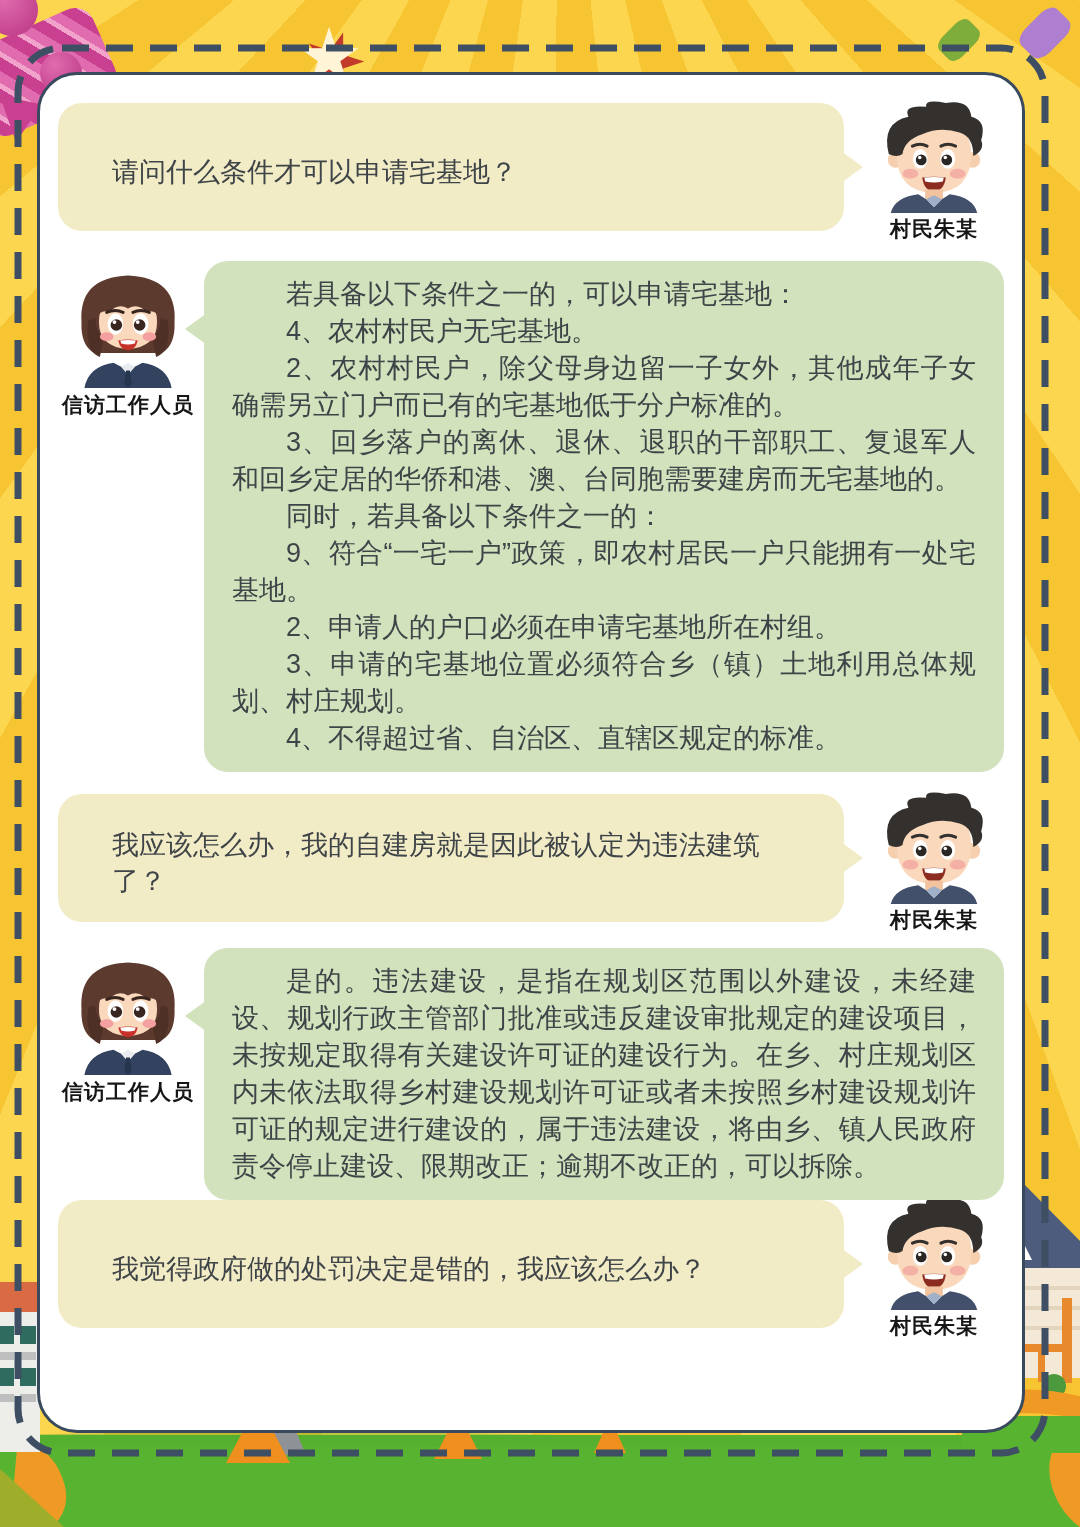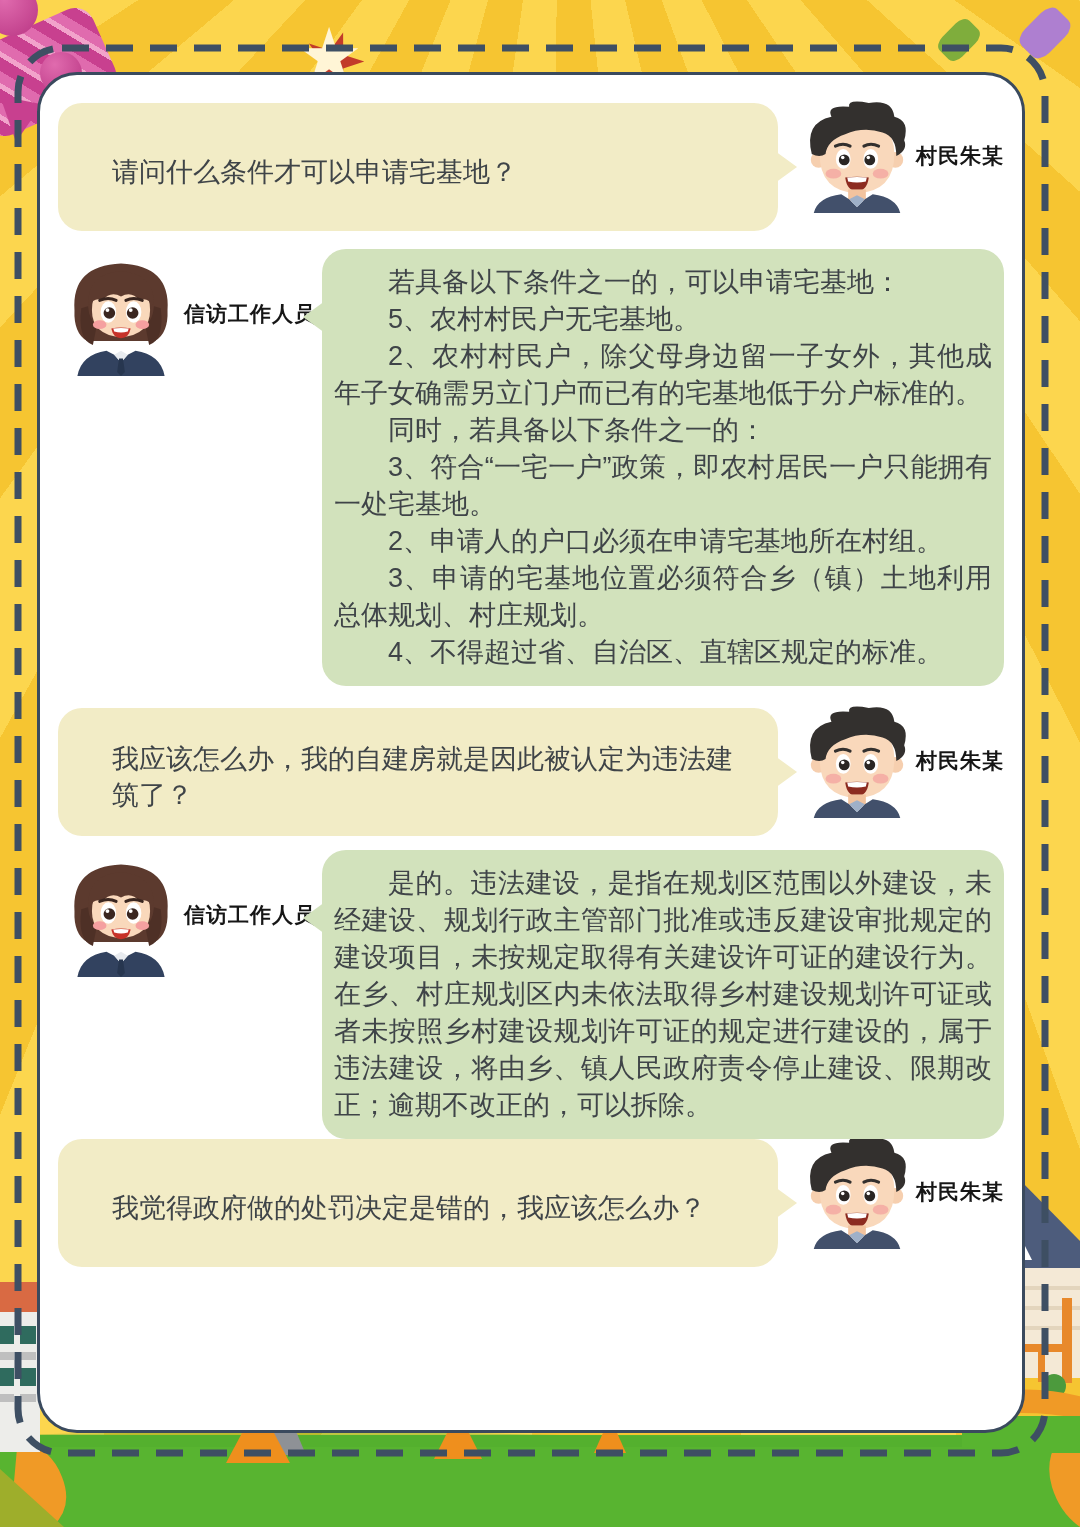--- a/index.html
+++ b/index.html
@@ -42,30 +42,30 @@
     position:absolute;left:37px;top:72px;width:988px;height:1361px;box-sizing:border-box;
     background:#FFFFFF;border:3px solid #3A4A5E;border-radius:40px;
     padding:0 18px;overflow:hidden;
   }
   .row{display:flex;align-items:flex-start;}
   .row.r1{margin-top:28px;}
   .row.r2{margin-top:18px;}
   .row.r3{margin-top:22px;}
   .row.r4{margin-top:14px;}
   .row.r5{}
-  .avatar-col{flex:0 0 140px;display:flex;flex-direction:row;align-items:center;}
+  .avatar-col{flex:0 0 140px;display:flex;flex-direction:column;align-items:center;}
   .row.right .avatar-col{margin-left:20px;margin-top:-6px;}
   .row.left .avatar-col{margin-right:6px;margin-top:0;}
   .name{font-size:21px;font-weight:800;color:#161616;margin-top:2px;white-space:nowrap;letter-spacing:1px;}
   .bubble{position:relative;border-radius:24px;color:#3F4448;flex:1;font-weight:500;}
   .bubble.cream{
     background:#F2ECC6;min-height:128px;display:flex;align-items:center;
     padding:10px 34px 1px 54px;font-size:27px;box-sizing:border-box;
   }
-  .bubble.green{background:#D2E2BC;padding:15px 12px;font-size:27px;}
+  .bubble.green{background:#D2E2BC;padding:15px 28px;font-size:27px;}
   .bubble.green p{margin:0;text-indent:2em;text-align:justify;line-height:37px;}
   .tail-right{position:absolute;right:-19px;top:50%;transform:translateY(-50%);width:0;height:0;
     border-top:16px solid transparent;border-bottom:16px solid transparent;border-left:22px solid #F2ECC6;}
   .tail-left{position:absolute;left:-19px;top:52px;width:0;height:0;
     border-top:16px solid transparent;border-bottom:16px solid transparent;border-right:22px solid #D2E2BC;}
   .avatar-svg{display:block;}
 </style>
 </head>
 <body>
 
@@ -185,24 +185,25 @@
         <path d="M57,81 Q65,80 73,81 L72,84 Q65,86 58,84 Z" fill="#fff"></path>
         <path d="M20,130 Q24,108 50,104 L58,108 L65,116 L72,108 L80,104 Q106,108 110,130 Z" fill="#32425F"></path>
         <path d="M58,108 L65,104 L72,108 L65,116 Z" fill="#E8EBEF"></path>
         <path d="M63,112 L67,112 L69,126 L65,130 L61,126 Z" fill="#27364F"></path>
       </svg>
       <div class="name">信访工作人员</div>
     </div>
     <div class="bubble green">
       <div class="tail-left"></div>
       <p>若具备以下条件之一的，可以申请宅基地：</p>
-      <p>5、农村村民户无宅基地。</p>
+      <p>4、农村村民户无宅基地。</p>
       <p>2、农村村民户，除父母身边留一子女外，其他成年子女确需另立门户而已有的宅基地低于分户标准的。</p>
+      <p>3、回乡落户的离休、退休、退职的干部职工、复退军人和回乡定居的华侨和港、澳、台同胞需要建房而无宅基地的。</p>
       <p>同时，若具备以下条件之一的：</p>
-      <p>3、符合“一宅一户”政策，即农村居民一户只能拥有一处宅基地。</p>
+      <p>9、符合“一宅一户”政策，即农村居民一户只能拥有一处宅基地。</p>
       <p>2、申请人的户口必须在申请宅基地所在村组。</p>
       <p>3、申请的宅基地位置必须符合乡（镇）土地利用总体规划、村庄规划。</p>
       <p>4、不得超过省、自治区、直辖区规定的标准。</p>
     </div>
   </div>
 
   <div class="row right r3">
     <div class="bubble cream">
       <span>我应该怎么办，我的自建房就是因此被认定为违法建筑了？</span>
       <div class="tail-right"></div>

